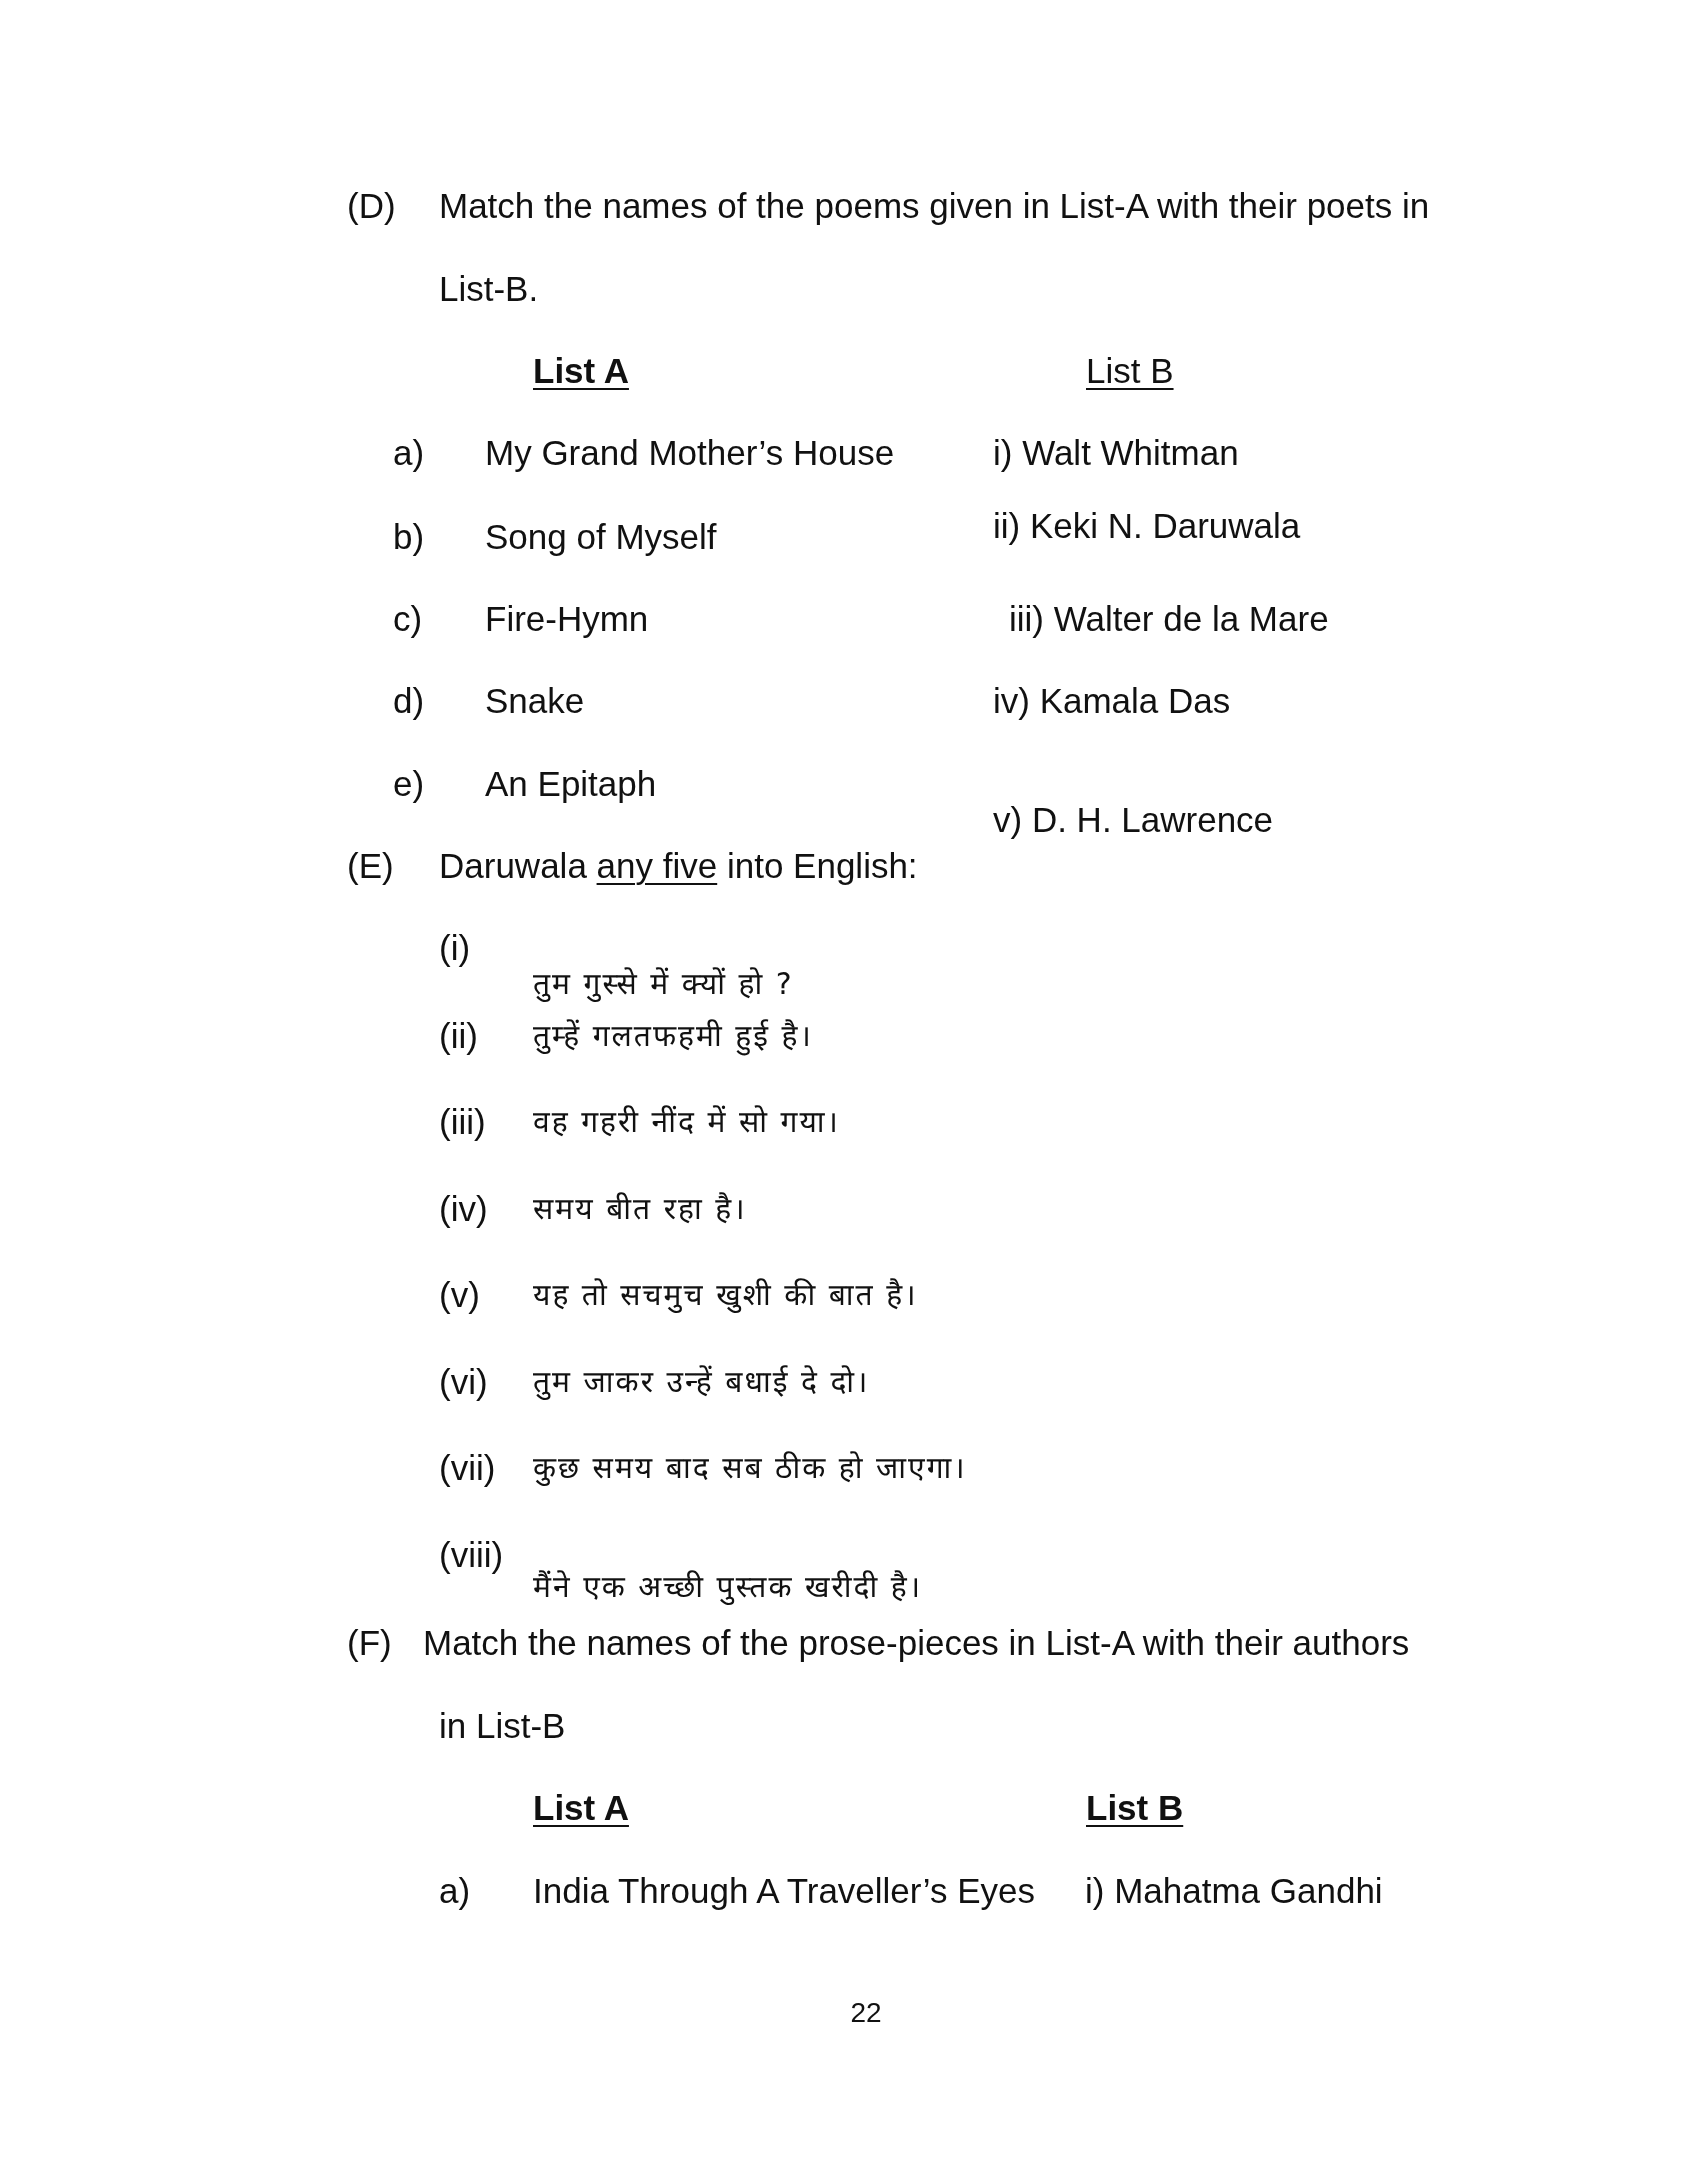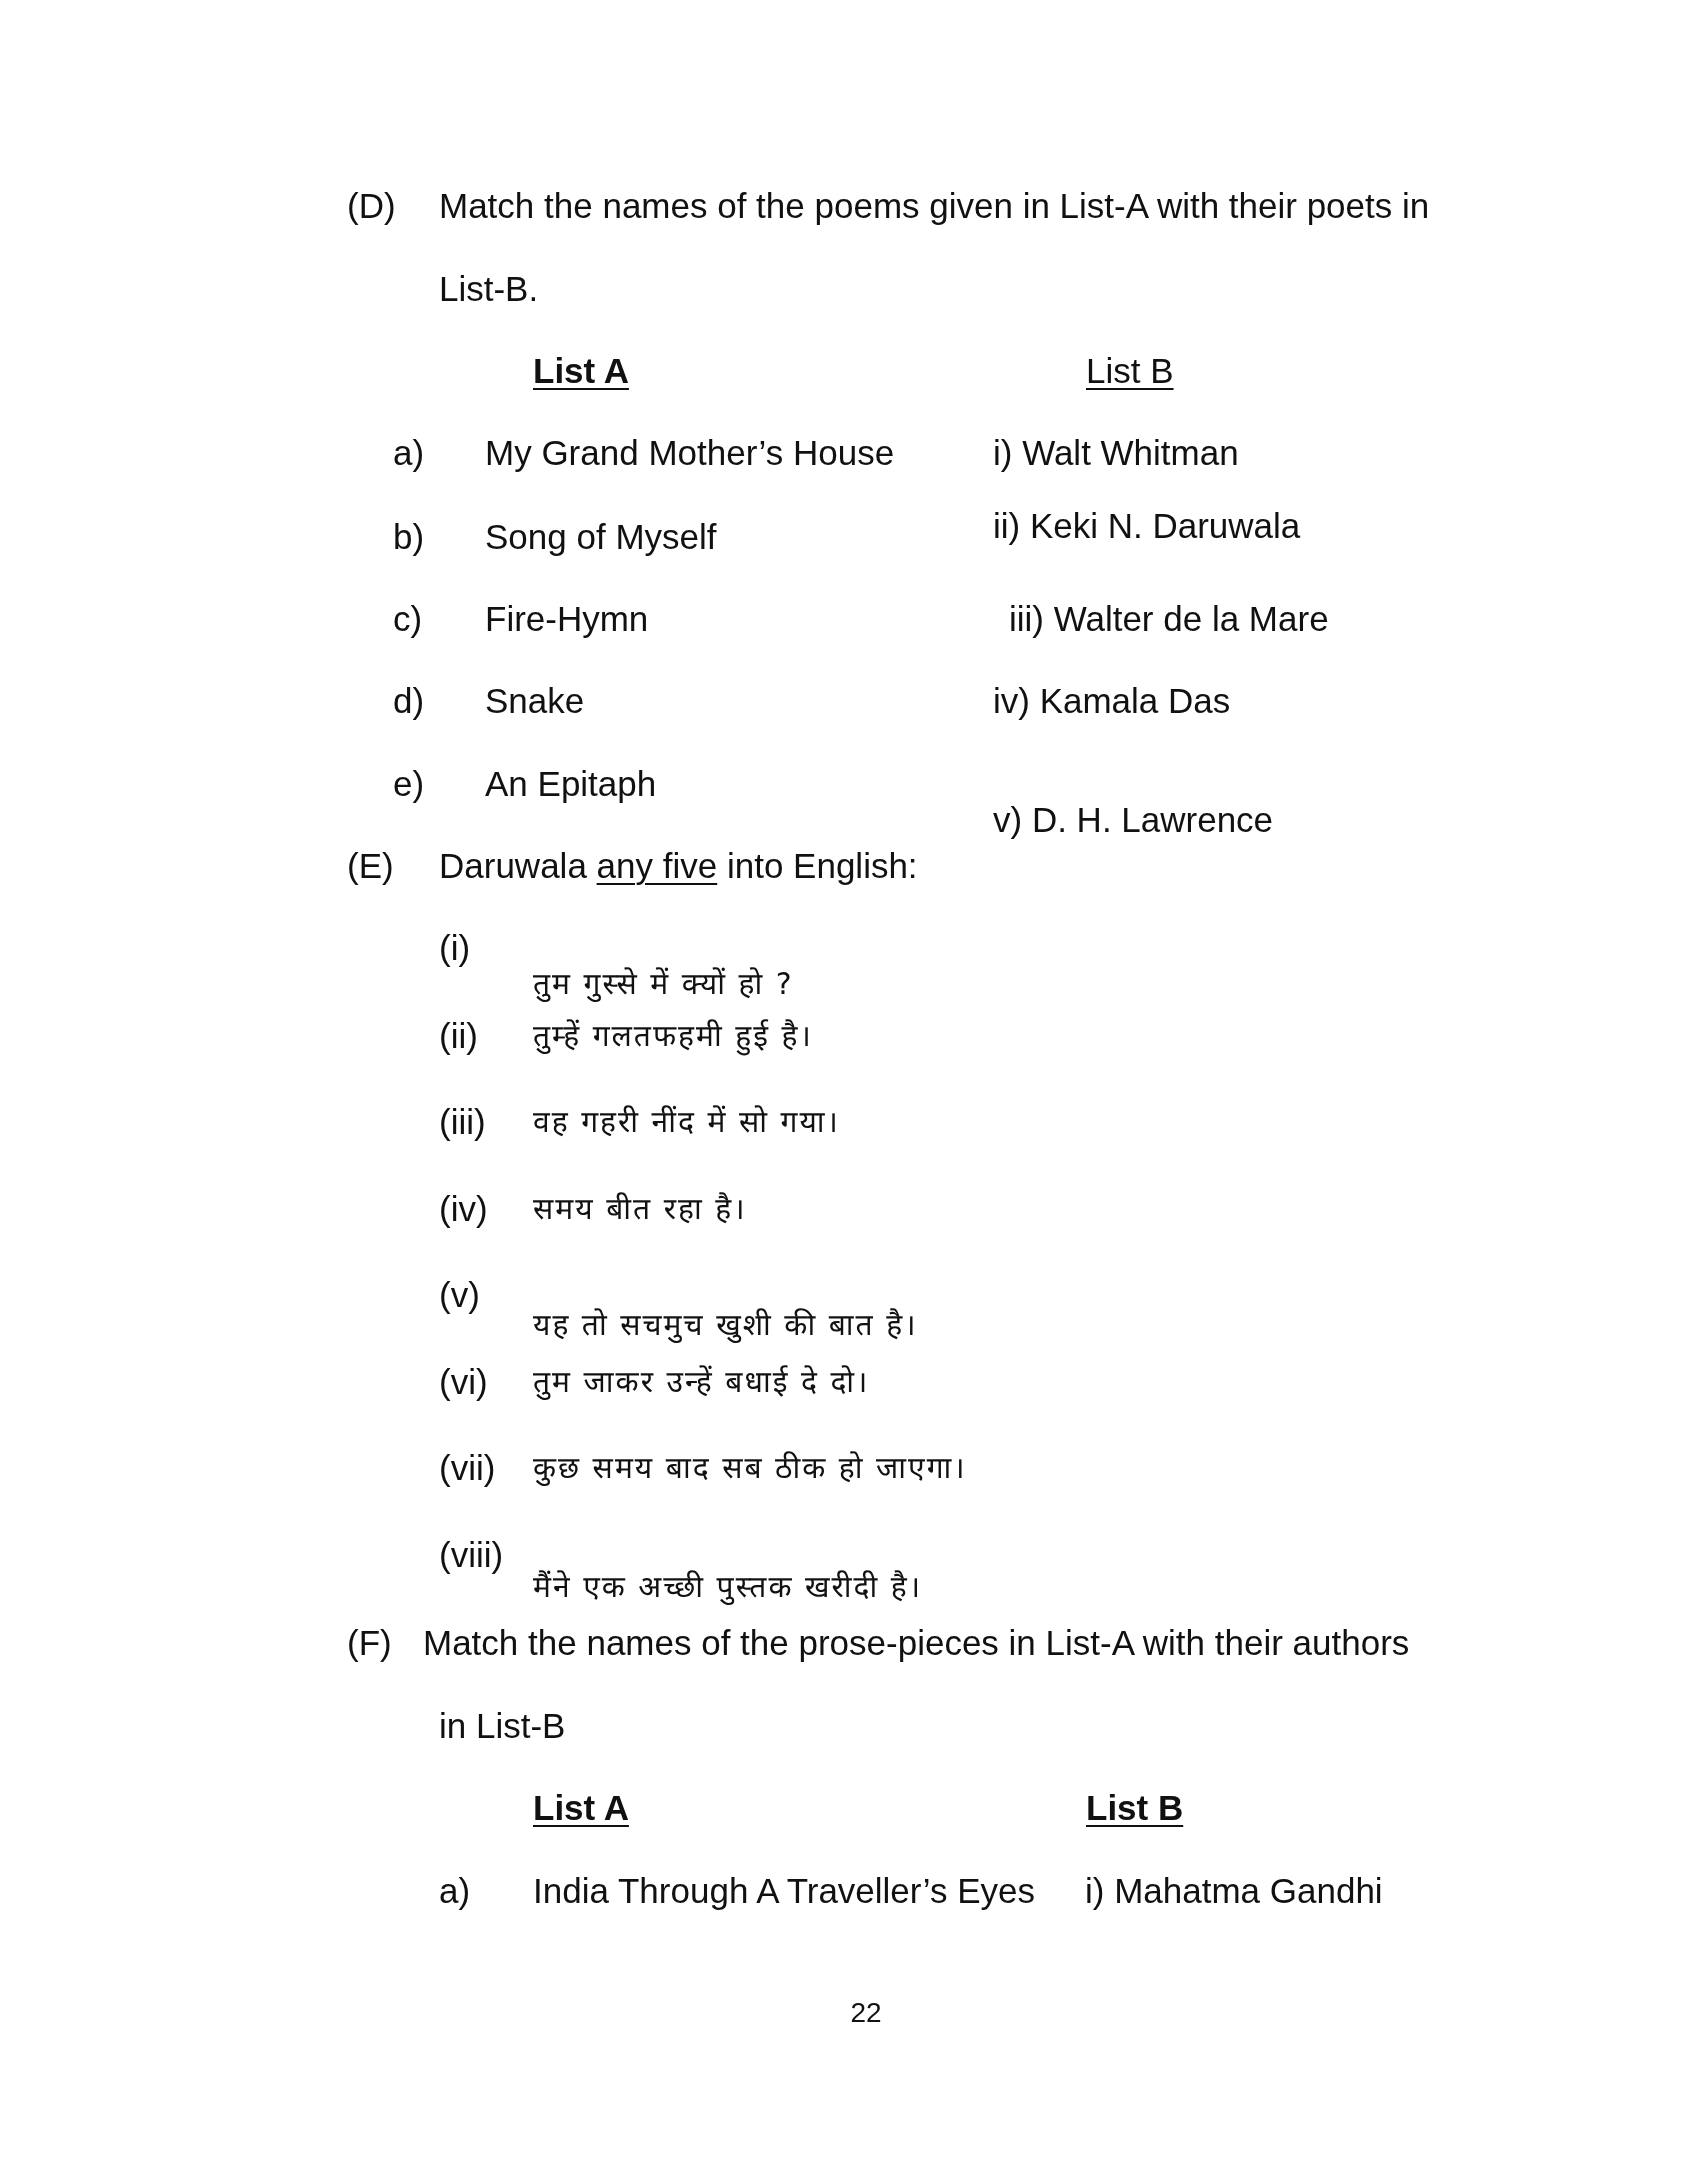--- a/index.html
+++ b/index.html
@@ -48,21 +48,21 @@
 <div>
   <div class="t" style="left:439px; top:948px;">(i)</div>
   <div class="t hi" style="left:533px; top:948px;margin-top:36px;">तुम गुस्से में क्यों हो ?</div>
   <div class="t" style="left:439px; top:1036px;">(ii)</div>
   <div class="t hi" style="left:533px; top:1036px;">तुम्हें गलतफहमी हुई है।</div>
   <div class="t" style="left:439px; top:1122px;">(iii)</div>
   <div class="t hi" style="left:533px; top:1122px;">वह गहरी नींद में सो गया।</div>
   <div class="t" style="left:439px; top:1209px;">(iv)</div>
   <div class="t hi" style="left:533px; top:1209px;">समय बीत रहा है।</div>
   <div class="t" style="left:439px; top:1295px;">(v)</div>
-  <div class="t hi" style="left:533px; top:1295px;margin-top:30px;">यह तो सचमुच खुशी की बात है।</div>
+  <div class="t hi" style="left:533px; top:1295px;">यह तो सचमुच खुशी की बात है।</div>
   <div class="t" style="left:439px; top:1382px;">(vi)</div>
   <div class="t hi" style="left:533px; top:1382px;">तुम जाकर उन्हें बधाई दे दो।</div>
   <div class="t" style="left:439px; top:1468px;">(vii)</div>
   <div class="t hi" style="left:533px; top:1468px;">कुछ समय बाद सब ठीक हो जाएगा।</div>
   <div class="t" style="left:439px; top:1555px;">(viii)</div>
   <div class="t hi" style="left:533px; top:1555px;margin-top:32px;">मैंने एक अच्छी पुस्तक खरीदी है।</div>
 </div>
 
 <div class="t" style="left:347px; top:1643px;">(F)</div>
 <div class="t" style="left:423px; top:1643px;">Match the names of the prose-pieces in List-A with their authors</div>

